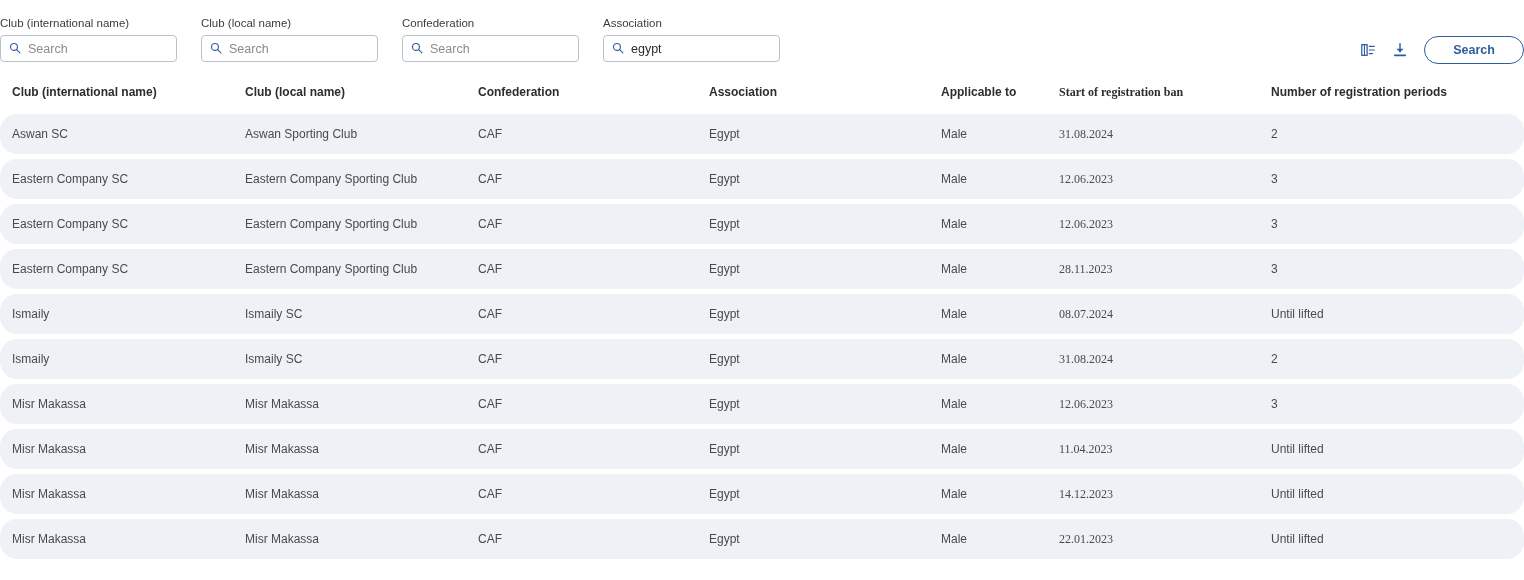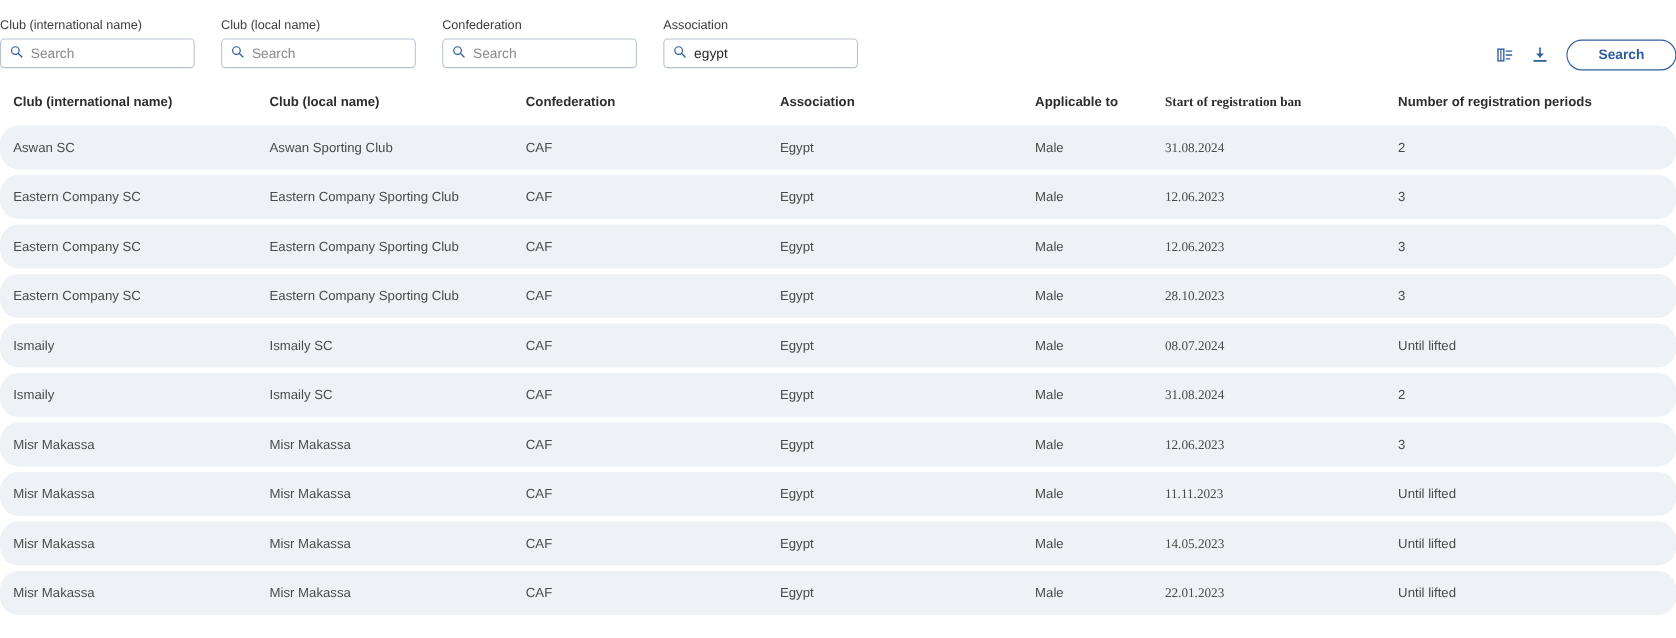--- a/index.html
+++ b/index.html
@@ -274,21 +274,21 @@
         <div class="td c4">Male</div>
         <div class="td c5">12.06.2023</div>
         <div class="td c6">3</div>
       </div>
       <div class="row">
         <div class="td c0">Eastern Company SC</div>
         <div class="td c1">Eastern Company Sporting Club</div>
         <div class="td c2">CAF</div>
         <div class="td c3">Egypt</div>
         <div class="td c4">Male</div>
-        <div class="td c5">28.10.2023</div>
+        <div class="td c5">28.11.2023</div>
         <div class="td c6">3</div>
       </div>
       <div class="row">
         <div class="td c0">Ismaily</div>
         <div class="td c1">Ismaily SC</div>
         <div class="td c2">CAF</div>
         <div class="td c3">Egypt</div>
         <div class="td c4">Male</div>
         <div class="td c5">08.07.2024</div>
         <div class="td c6">Until lifted</div>
@@ -310,30 +310,30 @@
         <div class="td c4">Male</div>
         <div class="td c5">12.06.2023</div>
         <div class="td c6">3</div>
       </div>
       <div class="row">
         <div class="td c0">Misr Makassa</div>
         <div class="td c1">Misr Makassa</div>
         <div class="td c2">CAF</div>
         <div class="td c3">Egypt</div>
         <div class="td c4">Male</div>
-        <div class="td c5">11.11.2023</div>
+        <div class="td c5">11.04.2023</div>
         <div class="td c6">Until lifted</div>
       </div>
       <div class="row">
         <div class="td c0">Misr Makassa</div>
         <div class="td c1">Misr Makassa</div>
         <div class="td c2">CAF</div>
         <div class="td c3">Egypt</div>
         <div class="td c4">Male</div>
-        <div class="td c5">14.05.2023</div>
+        <div class="td c5">14.12.2023</div>
         <div class="td c6">Until lifted</div>
       </div>
       <div class="row">
         <div class="td c0">Misr Makassa</div>
         <div class="td c1">Misr Makassa</div>
         <div class="td c2">CAF</div>
         <div class="td c3">Egypt</div>
         <div class="td c4">Male</div>
         <div class="td c5">22.01.2023</div>
         <div class="td c6">Until lifted</div>

